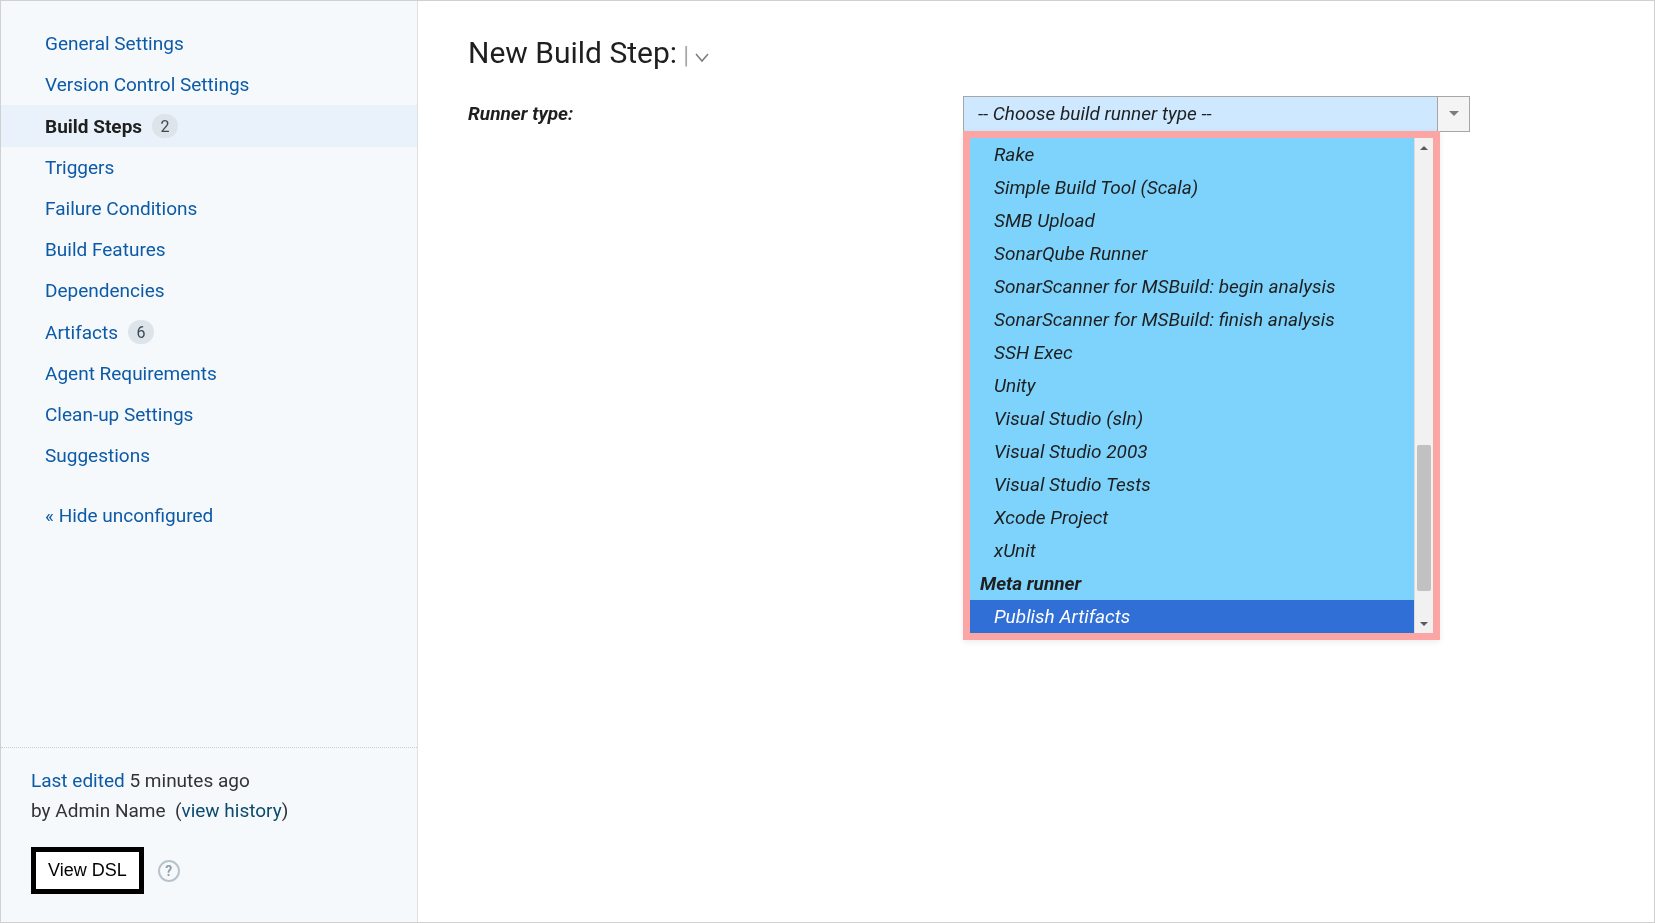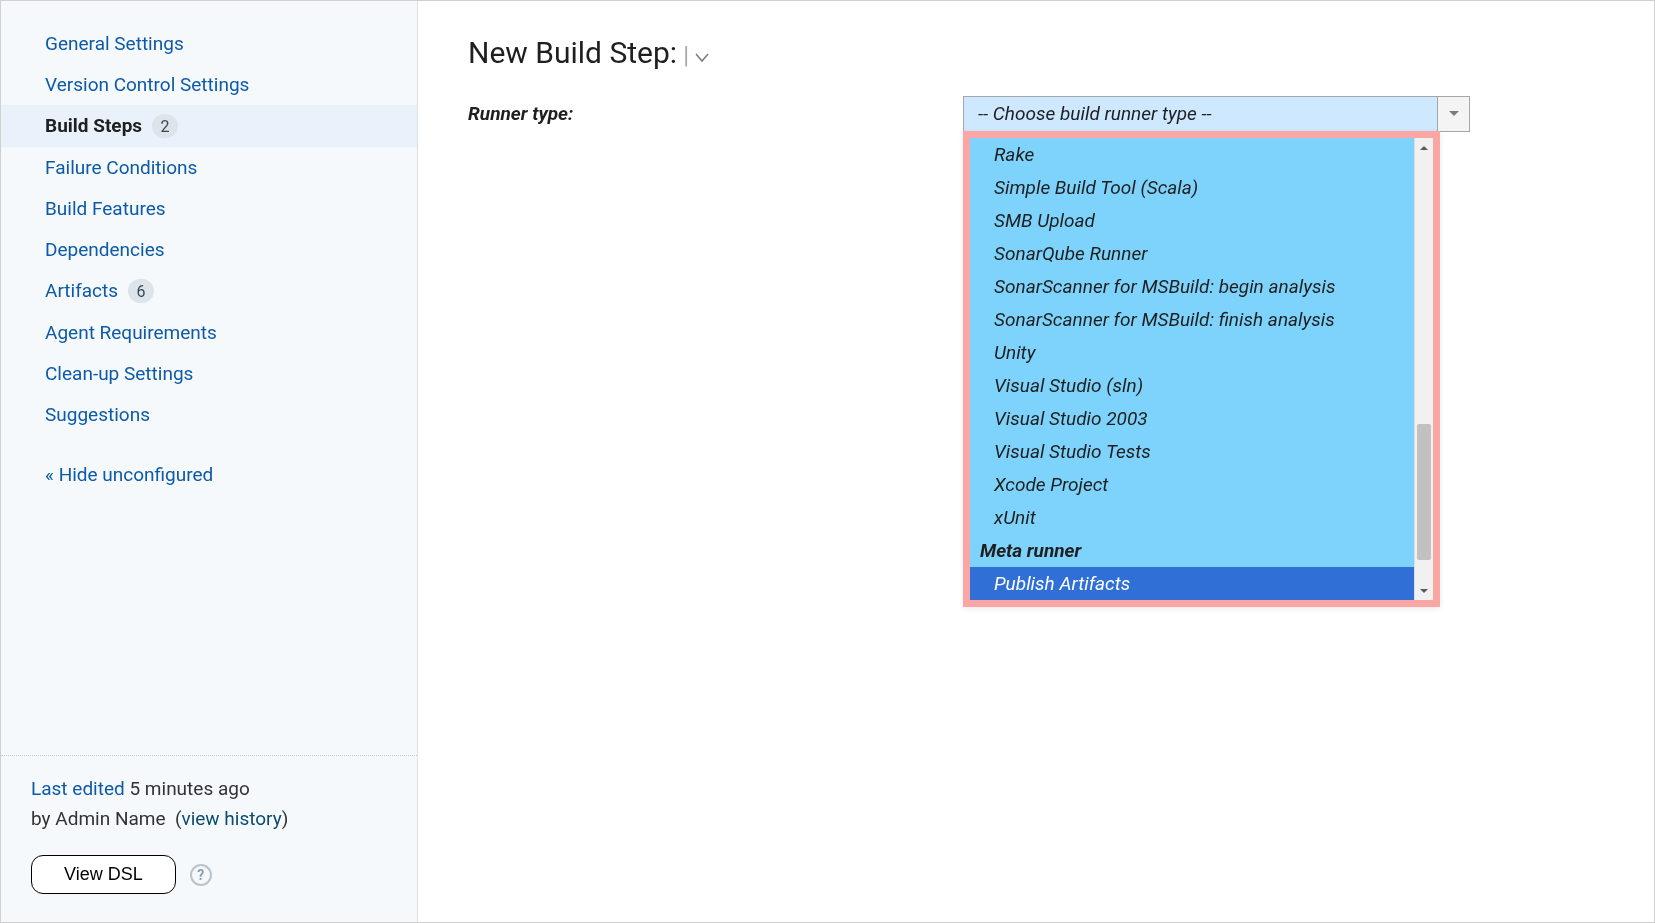--- a/index.html
+++ b/index.html
@@ -23,21 +23,21 @@
       border-right: 1px solid #e0e0e0;
       display: flex;
       flex-direction: column;
       padding-top: 22px;
     }
     .sidebar-item {
       padding: 9px 20px 9px 44px;
       color: #0d5aa7;
       cursor: pointer;
       display: flex;
-      align-items: flex-start;
+      align-items: center;
       gap: 10px;
     }
     .sidebar-item.active {
       background: #e9f2fb;
       color: #1f1f1f;
       font-weight: 700;
     }
     .sidebar-item .badge {
       display: inline-flex;
       align-items: center;
@@ -77,23 +77,23 @@
       cursor: pointer;
     }
     .dsl-row {
       padding: 0 30px 28px 30px;
       display: flex;
       align-items: center;
       gap: 14px;
     }
     .view-dsl-btn {
       background: #fff;
-      border: 1px solid #000000;
-      border-radius: 12px;
-      padding: 8px 32px;
+      border: 5px solid #000000;
+      border-radius: 0;
+      padding: 8px 12px;
       font-size: 18px;
       cursor: pointer;
     }
     .help-icon {
       width: 22px;
       height: 22px;
       border: 2px solid #b8c3cc;
       border-radius: 50%;
       display: inline-flex;
       align-items: center;
@@ -233,20 +233,23 @@
         <span>General Settings</span>
       </div>
       <div class="sidebar-item">
         <span>Version Control Settings</span>
       </div>
       <div class="sidebar-item active">
         <span>Build Steps</span>
         <span class="badge">2</span>
       </div>
       <div class="sidebar-item">
+        <span>Triggers</span>
+      </div>
+      <div class="sidebar-item">
         <span>Failure Conditions</span>
       </div>
       <div class="sidebar-item">
         <span>Build Features</span>
       </div>
       <div class="sidebar-item">
         <span>Dependencies</span>
       </div>
       <div class="sidebar-item">
         <span>Artifacts</span>
@@ -305,20 +308,21 @@
       </div>
 
       <div class="dropdown">
         <div class="dropdown-inner" id="dropdown-options">
             <div class="dd-option">Rake</div>
             <div class="dd-option">Simple Build Tool (Scala)</div>
             <div class="dd-option">SMB Upload</div>
             <div class="dd-option">SonarQube Runner</div>
             <div class="dd-option">SonarScanner for MSBuild: begin analysis</div>
             <div class="dd-option">SonarScanner for MSBuild: finish analysis</div>
+            <div class="dd-option">SSH Exec</div>
             <div class="dd-option">Unity</div>
             <div class="dd-option">Visual Studio (sln)</div>
             <div class="dd-option">Visual Studio 2003</div>
             <div class="dd-option">Visual Studio Tests</div>
             <div class="dd-option">Xcode Project</div>
             <div class="dd-option">xUnit</div>
             <div class="dd-group">Meta runner</div>
             <div class="dd-option selected">Publish Artifacts</div>
           </div>
         <div class="dd-scrollbar">

